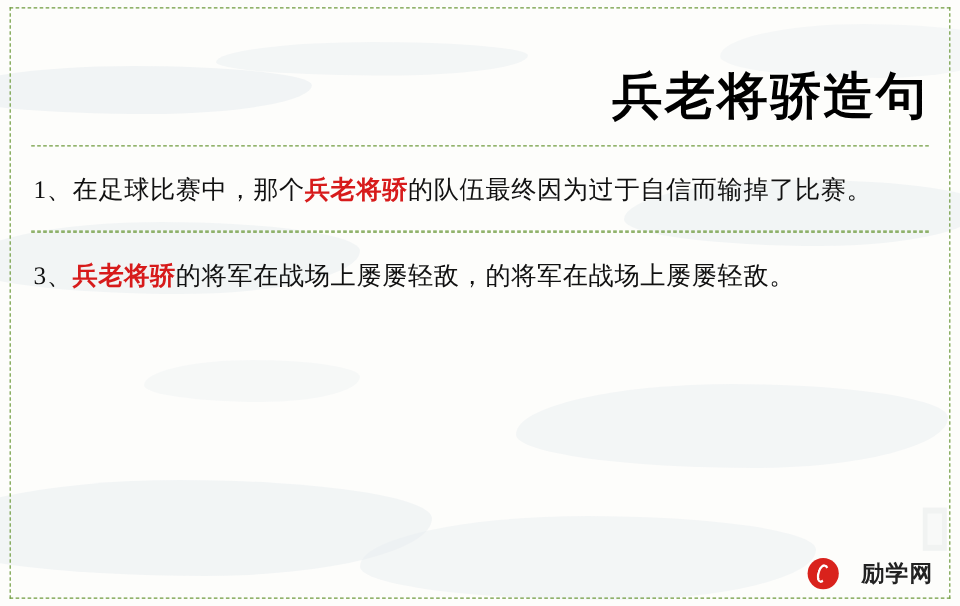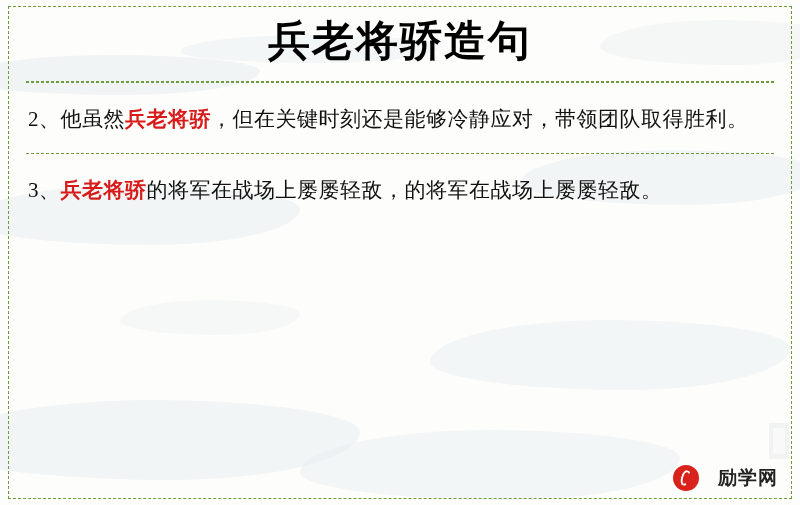--- a/index.html
+++ b/index.html
@@ -55,29 +55,30 @@
 
   .content {
     position: relative;
     z-index: 3;
     padding: 0 26px;
     box-sizing: border-box;
     height: 100%;
   }
 
   .title {
-    text-align: center;
+    text-align: right;
     font-size: 42px;
     font-weight: bold;
     letter-spacing: 2px;
     color: #000000;
     padding-top: 14px;
     padding-bottom: 12px;
     line-height: 1.3;
     font-family: "Liberation Serif", "DejaVu Serif", serif;
+    margin-top: 40px;
   }
 
   .divider {
     border-top: 1px dashed #6f9b3e;
     margin: 0 0 0 0;
     height: 0;
   }
 
   .sentence {
     font-size: 21px;
@@ -156,26 +157,26 @@
   <div class="wash w9"></div>
 
   <div class="frame"></div>
 
   <div class="content">
 
     <div class="title">兵老将骄造句</div>
 
     <div class="divider"></div>
 
+    <div class="sentence">
+      <span>1、</span><span>在足球比赛中，那个</span><span class="kw">兵老将骄</span><span>的队伍最终因为过于自信而输掉了比赛。</span>
+    </div>
 
     <div class="divider"></div>
 
-    <div class="sentence">
-      <span>2、</span><span>他虽然</span><span class="kw">兵老将骄</span><span>，但在关键时刻还是能够冷静应对，带领团队取得胜利。</span>
-    </div>
 
     <div class="divider"></div>
 
     <div class="sentence">
       <span>3、</span><span></span><span class="kw">兵老将骄</span><span>的将军在战场上屡屡轻敌，的将军在战场上屡屡轻敌。</span>
     </div>
 
   </div>
 
   <svg class="corner-mark" viewBox="0 0 26 40">

